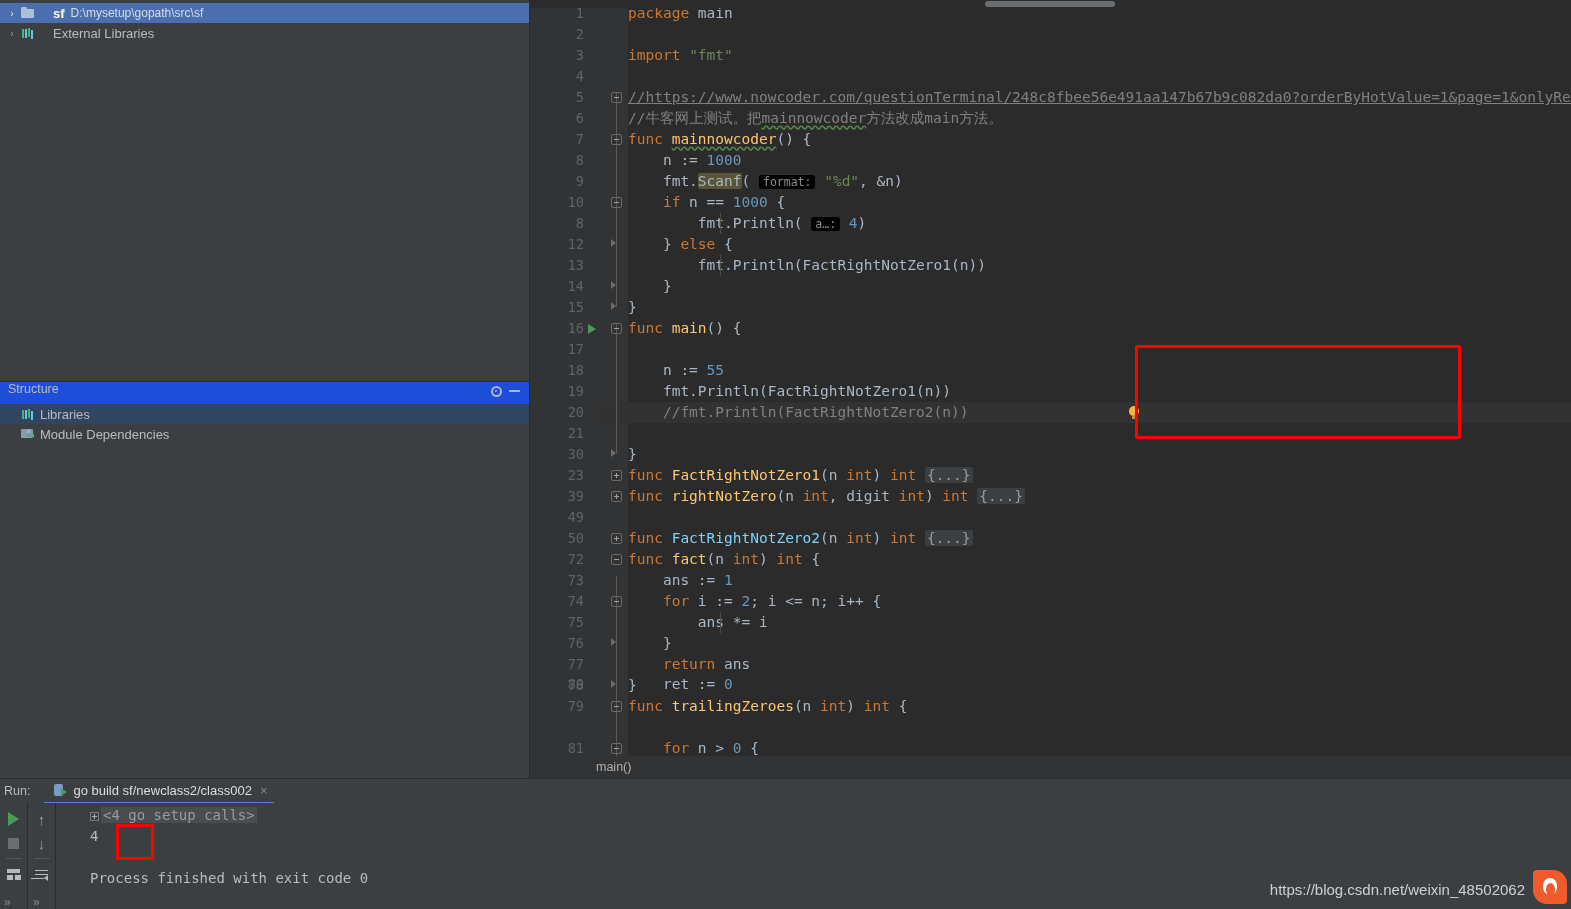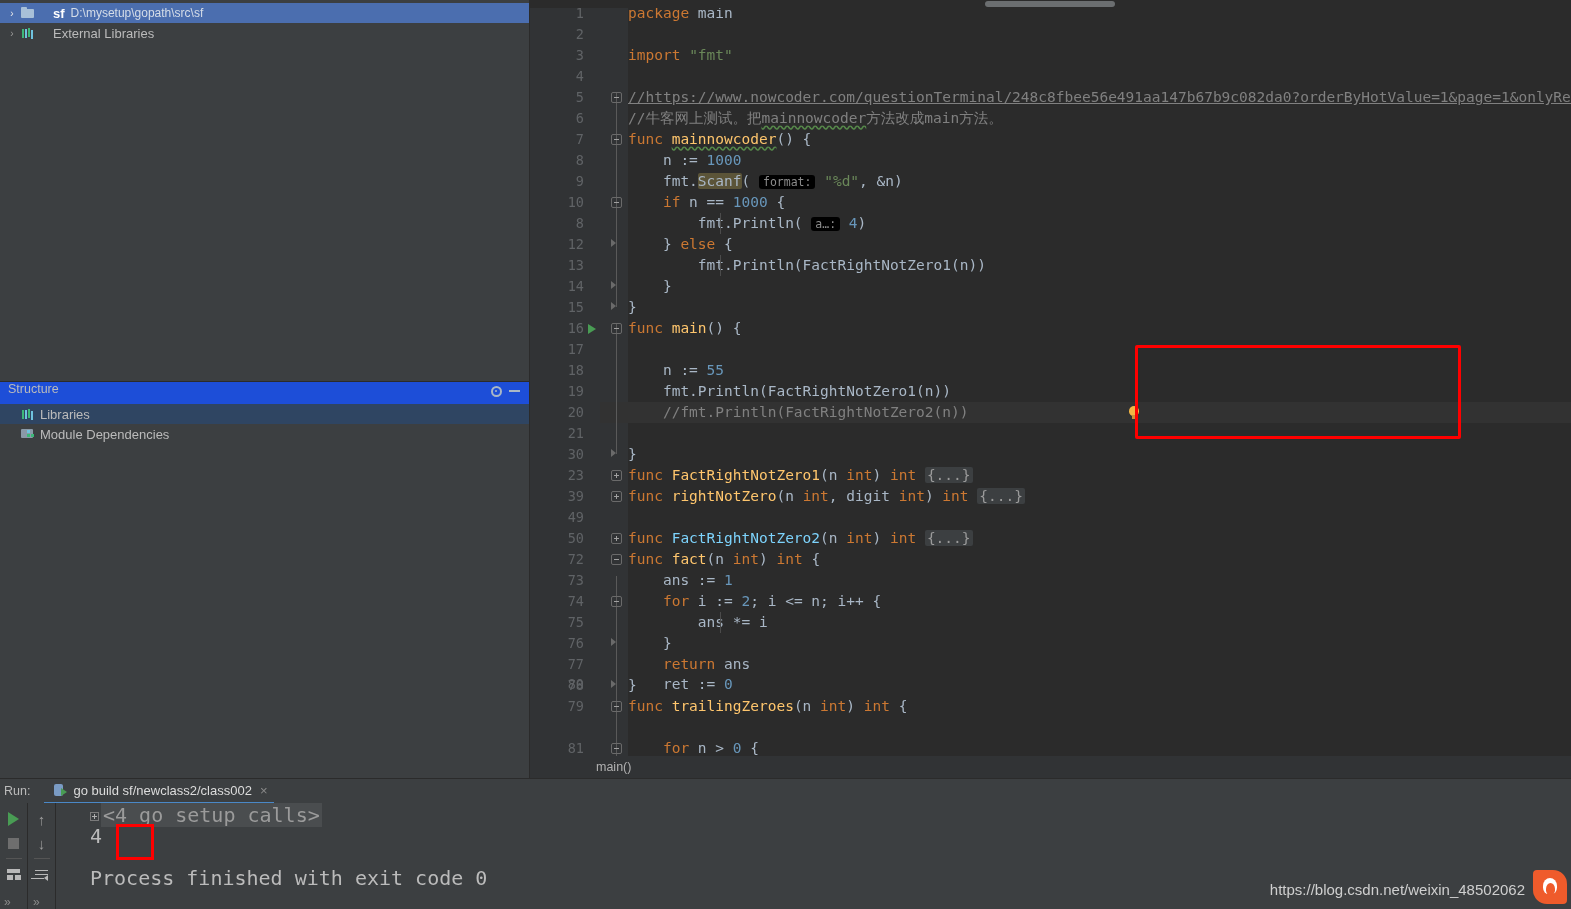--- a/index.html
+++ b/index.html
@@ -223,21 +223,21 @@
   .i-layout::before{content:"";position:absolute;left:0;top:0;width:13px;height:4px;background:#b9b9b9;}
   .i-layout::after{content:"";position:absolute;left:0;top:6px;width:6px;height:5px;background:#b9b9b9;box-shadow:8px 0 0 #b9b9b9;}
   .i-up{color:#9a9a9a;font-size:15px;line-height:1;}
   .i-down{color:#9a9a9a;font-size:15px;line-height:1;}
   .i-wrap{width:13px;height:11px;position:relative;}
   .i-wrap::before{content:"";position:absolute;left:0;top:1px;width:13px;height:1.5px;background:#b9b9b9;box-shadow:0 4px 0 #b9b9b9, -4px 8px 0 #b9b9b9;}
   .i-wrap::after{content:"";position:absolute;left:9px;top:6px;width:0;height:0;border-right:4px solid #b9b9b9;border-top:3px solid transparent;border-bottom:3px solid transparent;}
   .tb-sep{width:16px;height:1px;background:#555;margin:3px 0;}
   #console{
     flex:1;height:107px;position:relative;background:#3c3f41;
-    font-family:"DejaVu Sans Mono","Liberation Mono",monospace;font-size:20px;
+    font-family:"DejaVu Sans Mono","Liberation Mono",monospace;font-size:14px;
     padding-top:2px;box-sizing:border-box;
   }
   .cline{position:absolute;left:34px;height:21px;line-height:21px;white-space:pre;color:#bbbbbb;}
   .setup-box{
     background:#4a4d4f;color:#9b9b9b;padding:0 2px;
   }
   .exp-plus{
     display:inline-block;width:9px;height:9px;border:1px solid #7a7a7a;position:relative;
     vertical-align:middle;margin-right:2px;box-sizing:border-box;
   }

